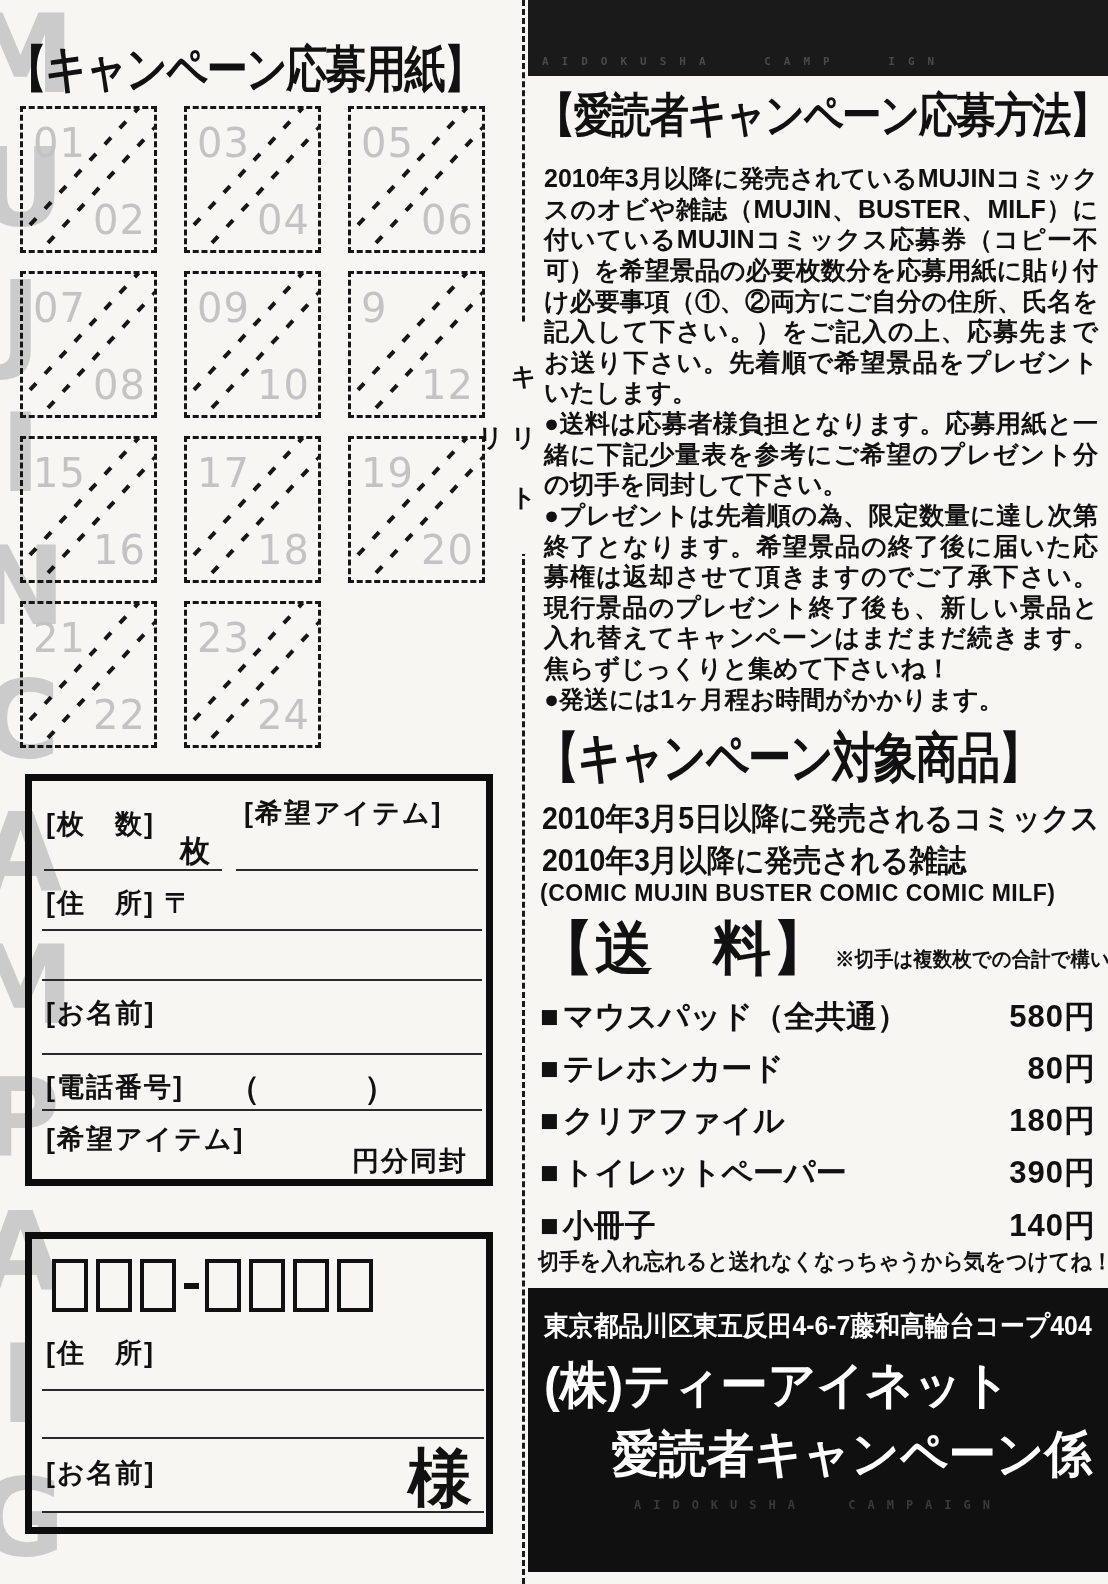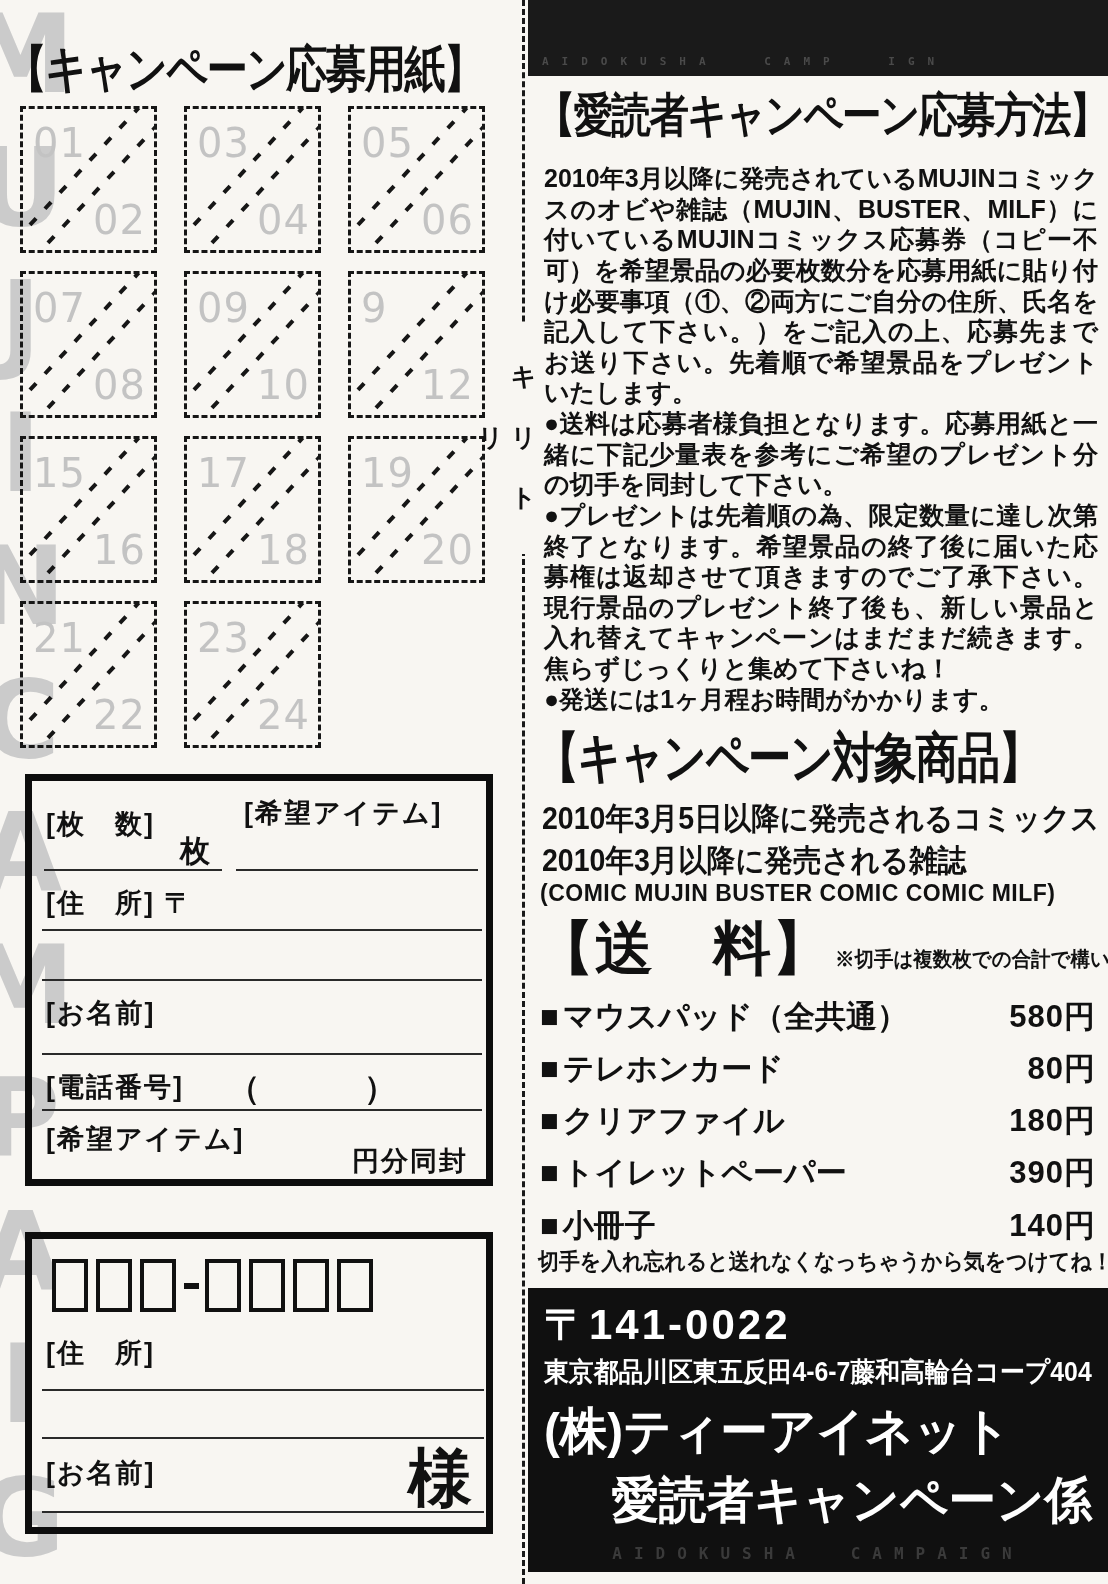--- a/index.html
+++ b/index.html
@@ -85,21 +85,21 @@
 
   .r-addr{position:absolute;left:528px;top:1288px;width:580px;height:284px;background:#101010;color:#fff;
     padding:14px 16px;box-sizing:border-box;}
   .r-addr .postal{font-size:42px;font-weight:700;letter-spacing:3px;line-height:1.1;}
   .r-addr .addr{font-size:27px;font-weight:800;margin-top:6px;white-space:nowrap;
     transform:scaleX(0.92);transform-origin:left top;}
   .r-addr .company{font-size:50px;font-weight:900;margin-top:8px;white-space:nowrap;
     transform:scaleX(0.95);transform-origin:left top;}
   .r-addr .dept{font-size:50px;font-weight:900;margin-top:2px;text-align:right;white-space:nowrap;
     transform:scaleX(0.95);transform-origin:right top;}
-  .r-addr .bbanner{margin-top:10px;color:#3a3a3a;font-size:16px;font-weight:700;letter-spacing:12px;word-spacing:22px;
+  .r-addr .bbanner{margin-top:10px;color:#3a3a3a;font-size:12px;font-weight:700;letter-spacing:12px;word-spacing:22px;
     font-family:"DejaVu Sans Mono",monospace;text-align:center;white-space:nowrap;}
 </style>
 </head>
 <body>
 
 <div class="page">
 
   <div class="watermark">MUJINCAMPAIGN</div>
 
   <div class="l-title">【キャンペーン応募用紙】</div>
@@ -278,20 +278,19 @@
     </div>
     <div class="item">
       <span><span class="sq">■</span><span>小冊子</span></span>
       <span class="price">140円</span>
     </div>
   </div>
 
   <div class="r-warning">切手を入れ忘れると送れなくなっちゃうから気をつけてね！</div>
 
   <div class="r-addr">
-    <div class="postal">〒141-0022</div>
     <div class="addr">東京都品川区東五反田4-6-7藤和高輪台コープ404</div>
     <div class="company">(株)ティーアイネット</div>
     <div class="dept">愛読者キャンペーン係</div>
     <div class="bbanner">AIDOKUSHA CAMPAIGN</div>
   </div>
 
 </div>
 
 </body></html>

